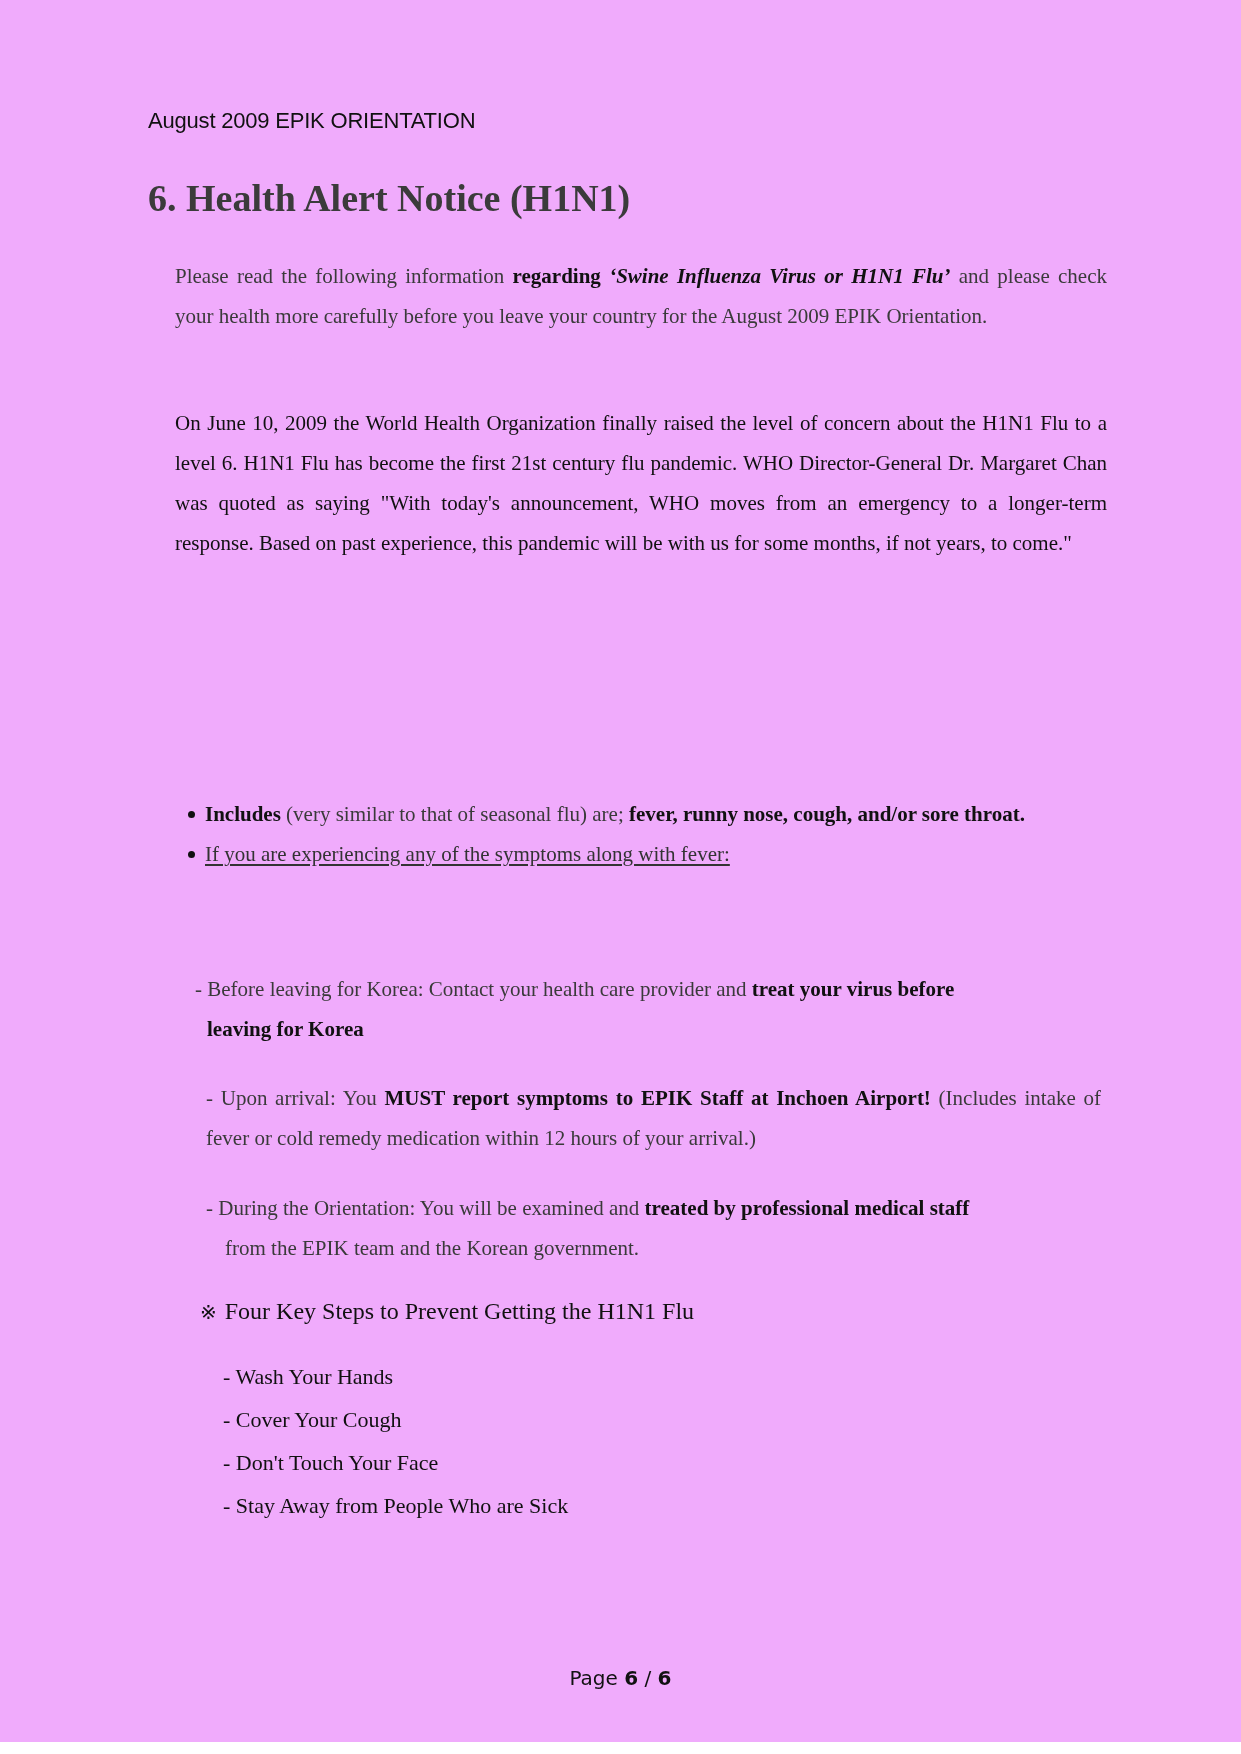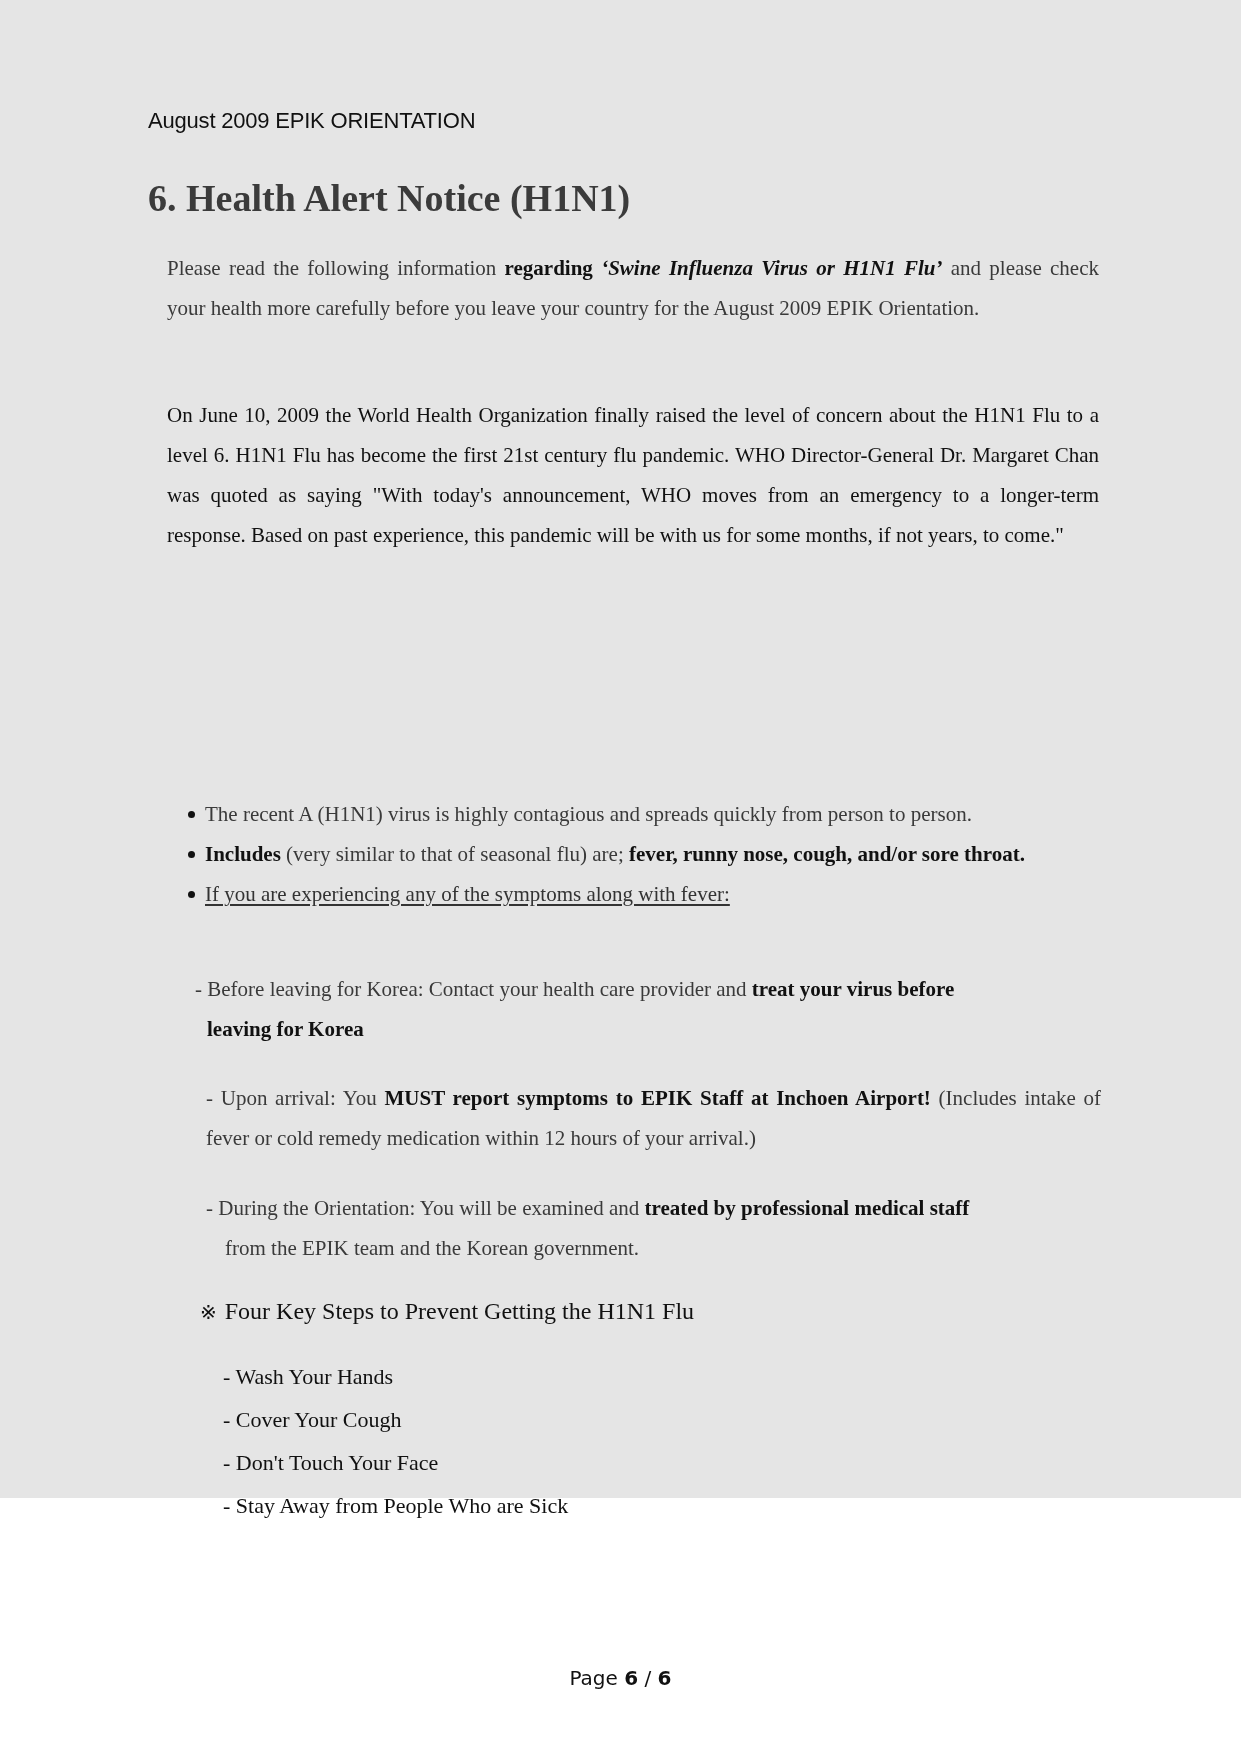--- a/index.html
+++ b/index.html
@@ -1,31 +1,31 @@
 <!DOCTYPE html>
 <html><head>
 <meta charset="utf-8">
 <style>
   html, body { margin: 0; padding: 0; background: #ffffff; }
   body { width: 1241px; height: 1754px; position: relative; overflow: hidden; }
-  .page { position: absolute; left: 0; top: 0; width: 1241px; height: 1498px; background: #e5e5e5; }
+  .page { position: absolute; left: 0; top: 0; width: 1241px; height: 1742px; background: #f0abfc; }
   .running-header {
     position: absolute; left: 148px; top: 108px;
     font-family: "Liberation Sans", sans-serif; font-size: 22px; color: #111;
     letter-spacing: -0.2px;
   }
   .title {
     position: absolute; left: 148px; top: 176px;
     font-family: "Liberation Serif", serif; font-weight: bold; font-size: 38px; color: #3b3b3b;
     margin: 0;
   }
   .para {
     position: absolute; left: 167px; width: 932px;
     font-family: "Liberation Serif", serif; font-size: 21px; color: #333;
-    text-align: justify; margin: 0;
+    text-align: justify; margin: 8px;
   }
   .p1 { top: 248px; line-height: 40px; color: #3a3a3a; }
   .p2 { top: 395px; line-height: 40px; color: #111; }
   .p3 { top: 632px; line-height: 44px; color: #111; }
   .bullets {
     position: absolute; left: 186px; width: 914px; top: 794px;
     list-style: none; margin: 0; padding: 0;
     font-family: "Liberation Serif", serif; font-size: 21px; line-height: 40px; color: #3a3a3a;
   }
   .bullets li { position: relative; padding-left: 19px; text-align: justify; }
@@ -70,24 +70,20 @@
   <h1 class="title">6. Health Alert Notice (H1N1)</h1>
 
   <p class="para p1"><span>Please read the following information </span><b style="color:#111">regarding </b><b><i style="color:#111">‘Swine Influenza Virus or H1N1 Flu’</i></b><span> and please check your health more carefully before you leave your country for the August 2009 EPIK Orientation.</span></p>
 
   <p class="para p2">On June 10, 2009 the World Health Organization finally raised the level of concern about the H1N1 Flu to a level 6. H1N1 Flu has become the first 21st century flu pandemic. WHO Director-General Dr. Margaret Chan was quoted as saying "With today's announcement, WHO moves from an emergency to a longer-term response. Based on past experience, this pandemic will be with us for some months, if not years, to come."</p>
 
 
   <ul class="bullets">
     <li>
       <span class="dot"></span>
-      <span>The recent A (H1N1) virus is highly contagious and spreads quickly from person to person.</span>
-    </li>
-    <li>
-      <span class="dot"></span>
       <b>Includes</b><span> (very similar to that of seasonal flu) are; </span><b>fever, runny nose, cough, and/or sore throat.</b>
     </li>
     <li>
       <span class="dot"></span>
       <span class="u">If you are experiencing any of the symptoms along with fever:</span>
     </li>
   </ul>
 
   <div class="sub s1">
     <div><span>- Before leaving for Korea: Contact your health care provider and </span><b>treat your virus before</b></div>

